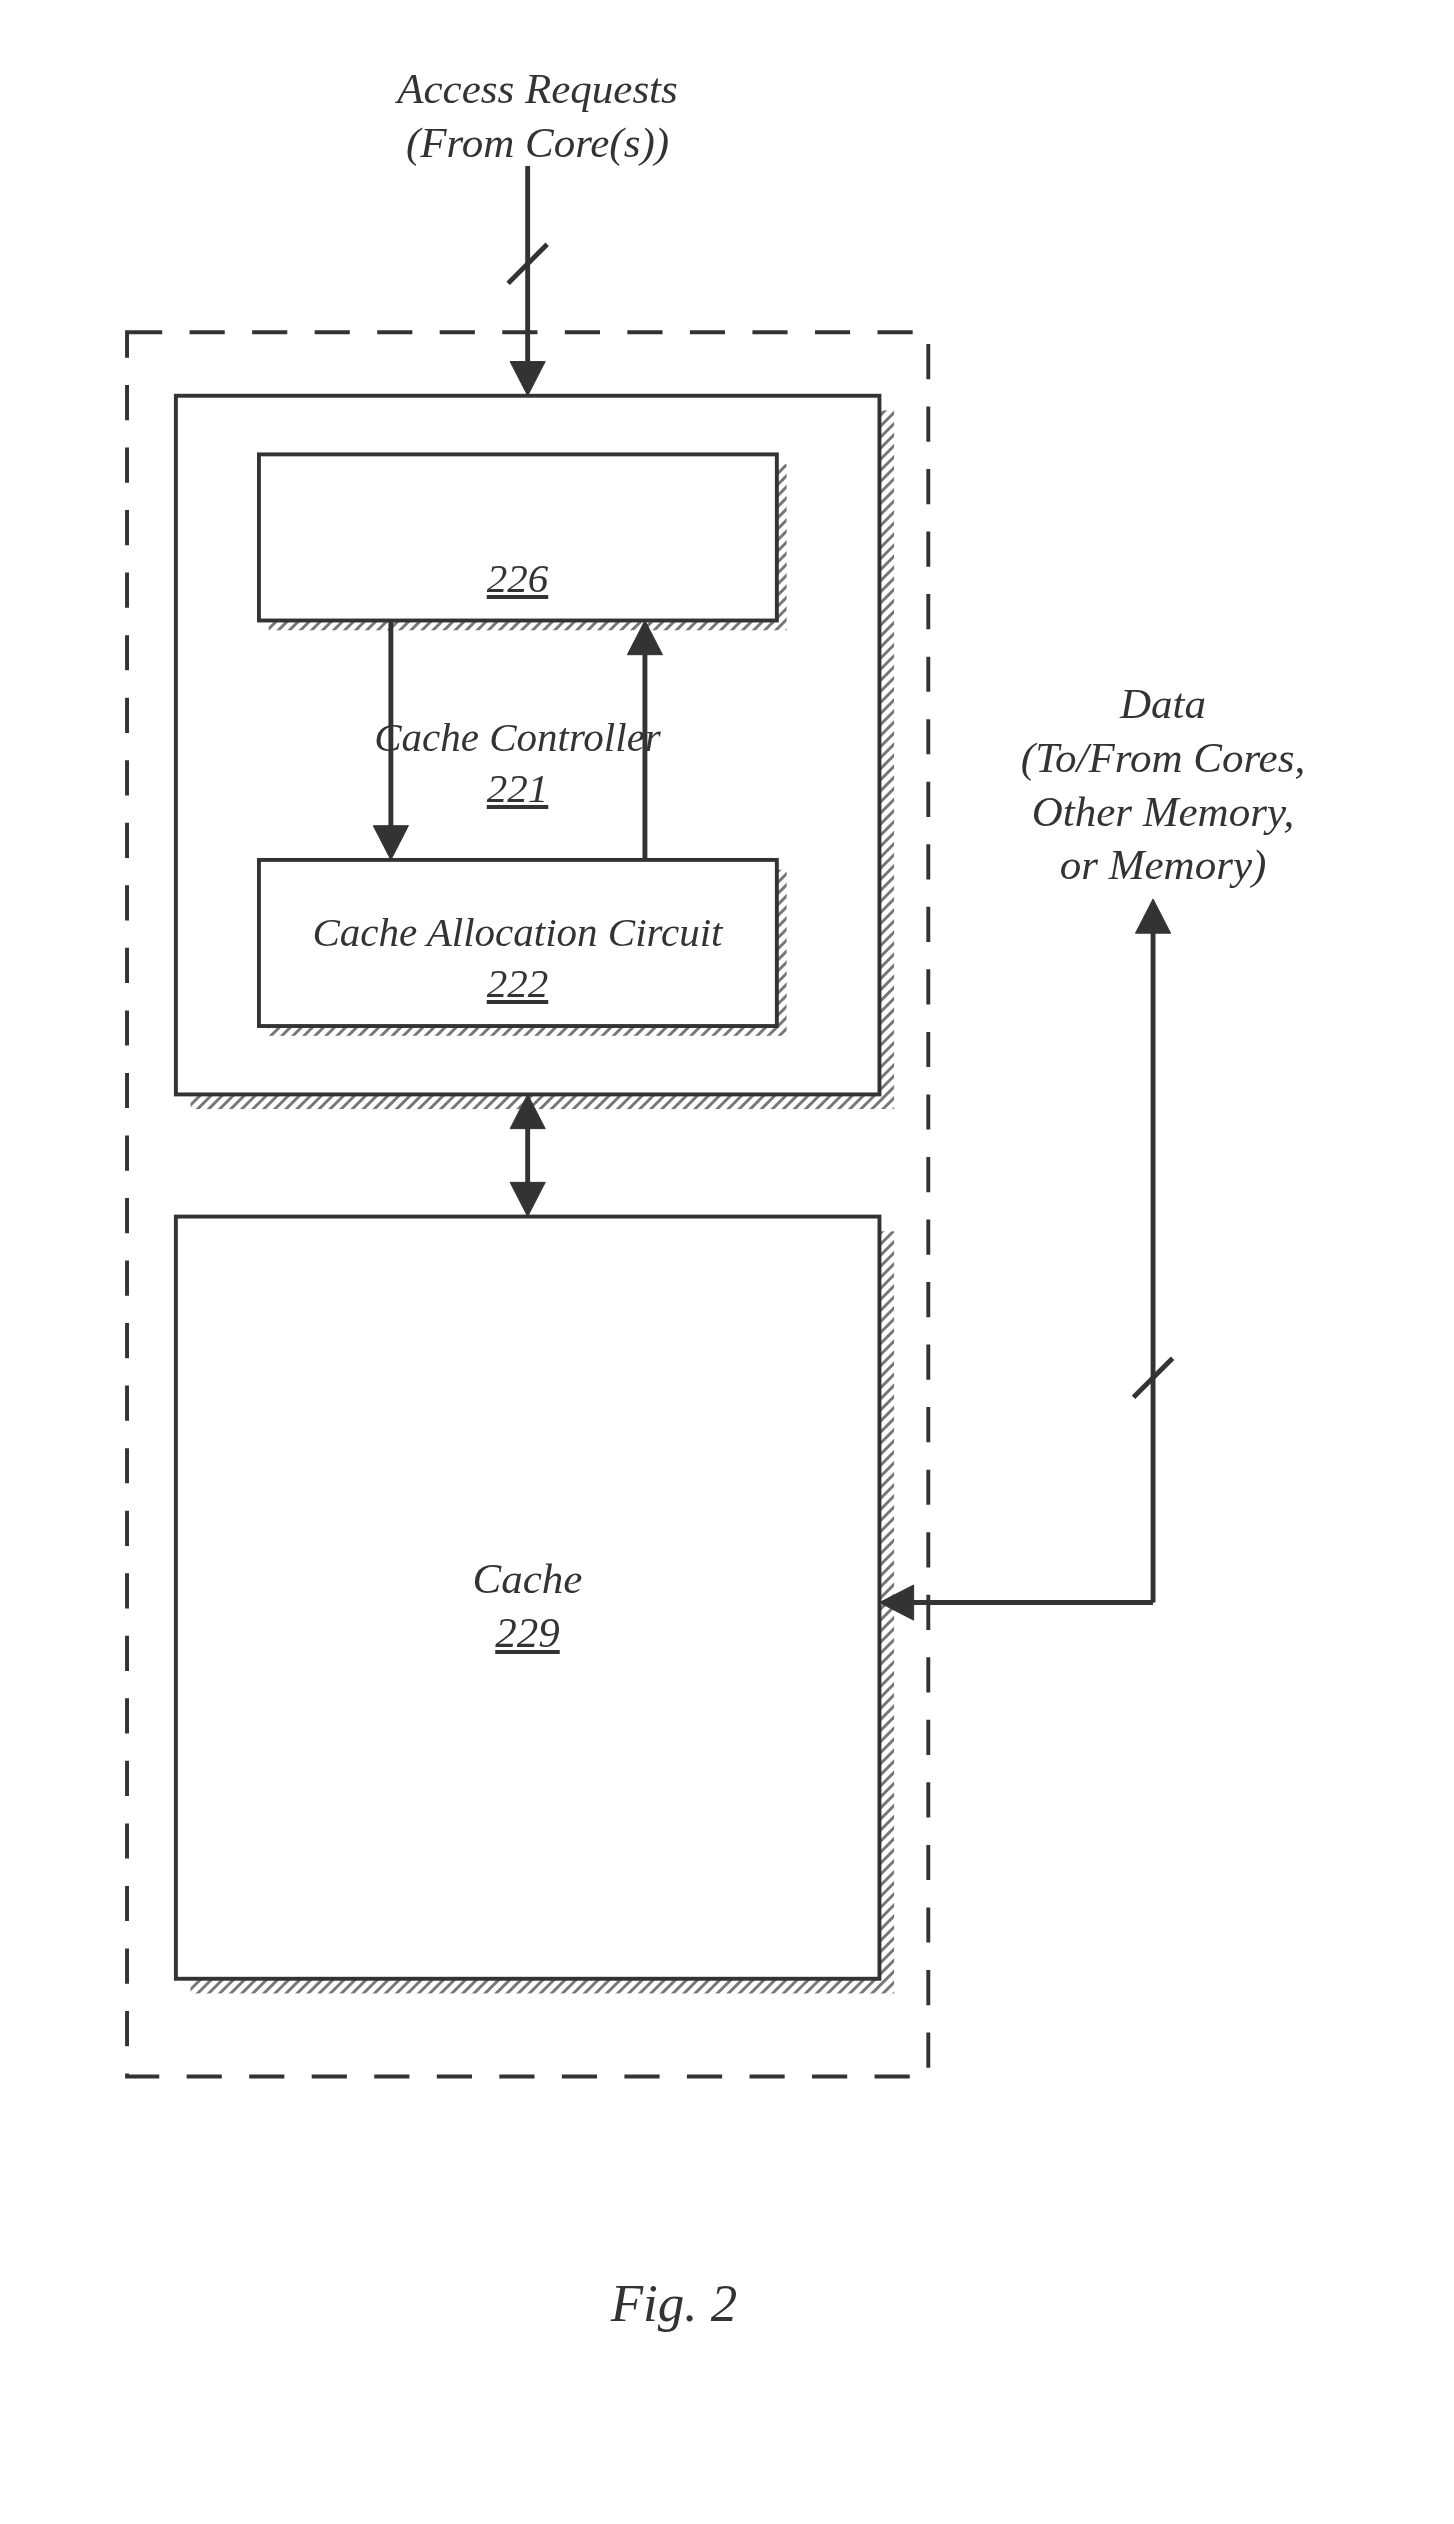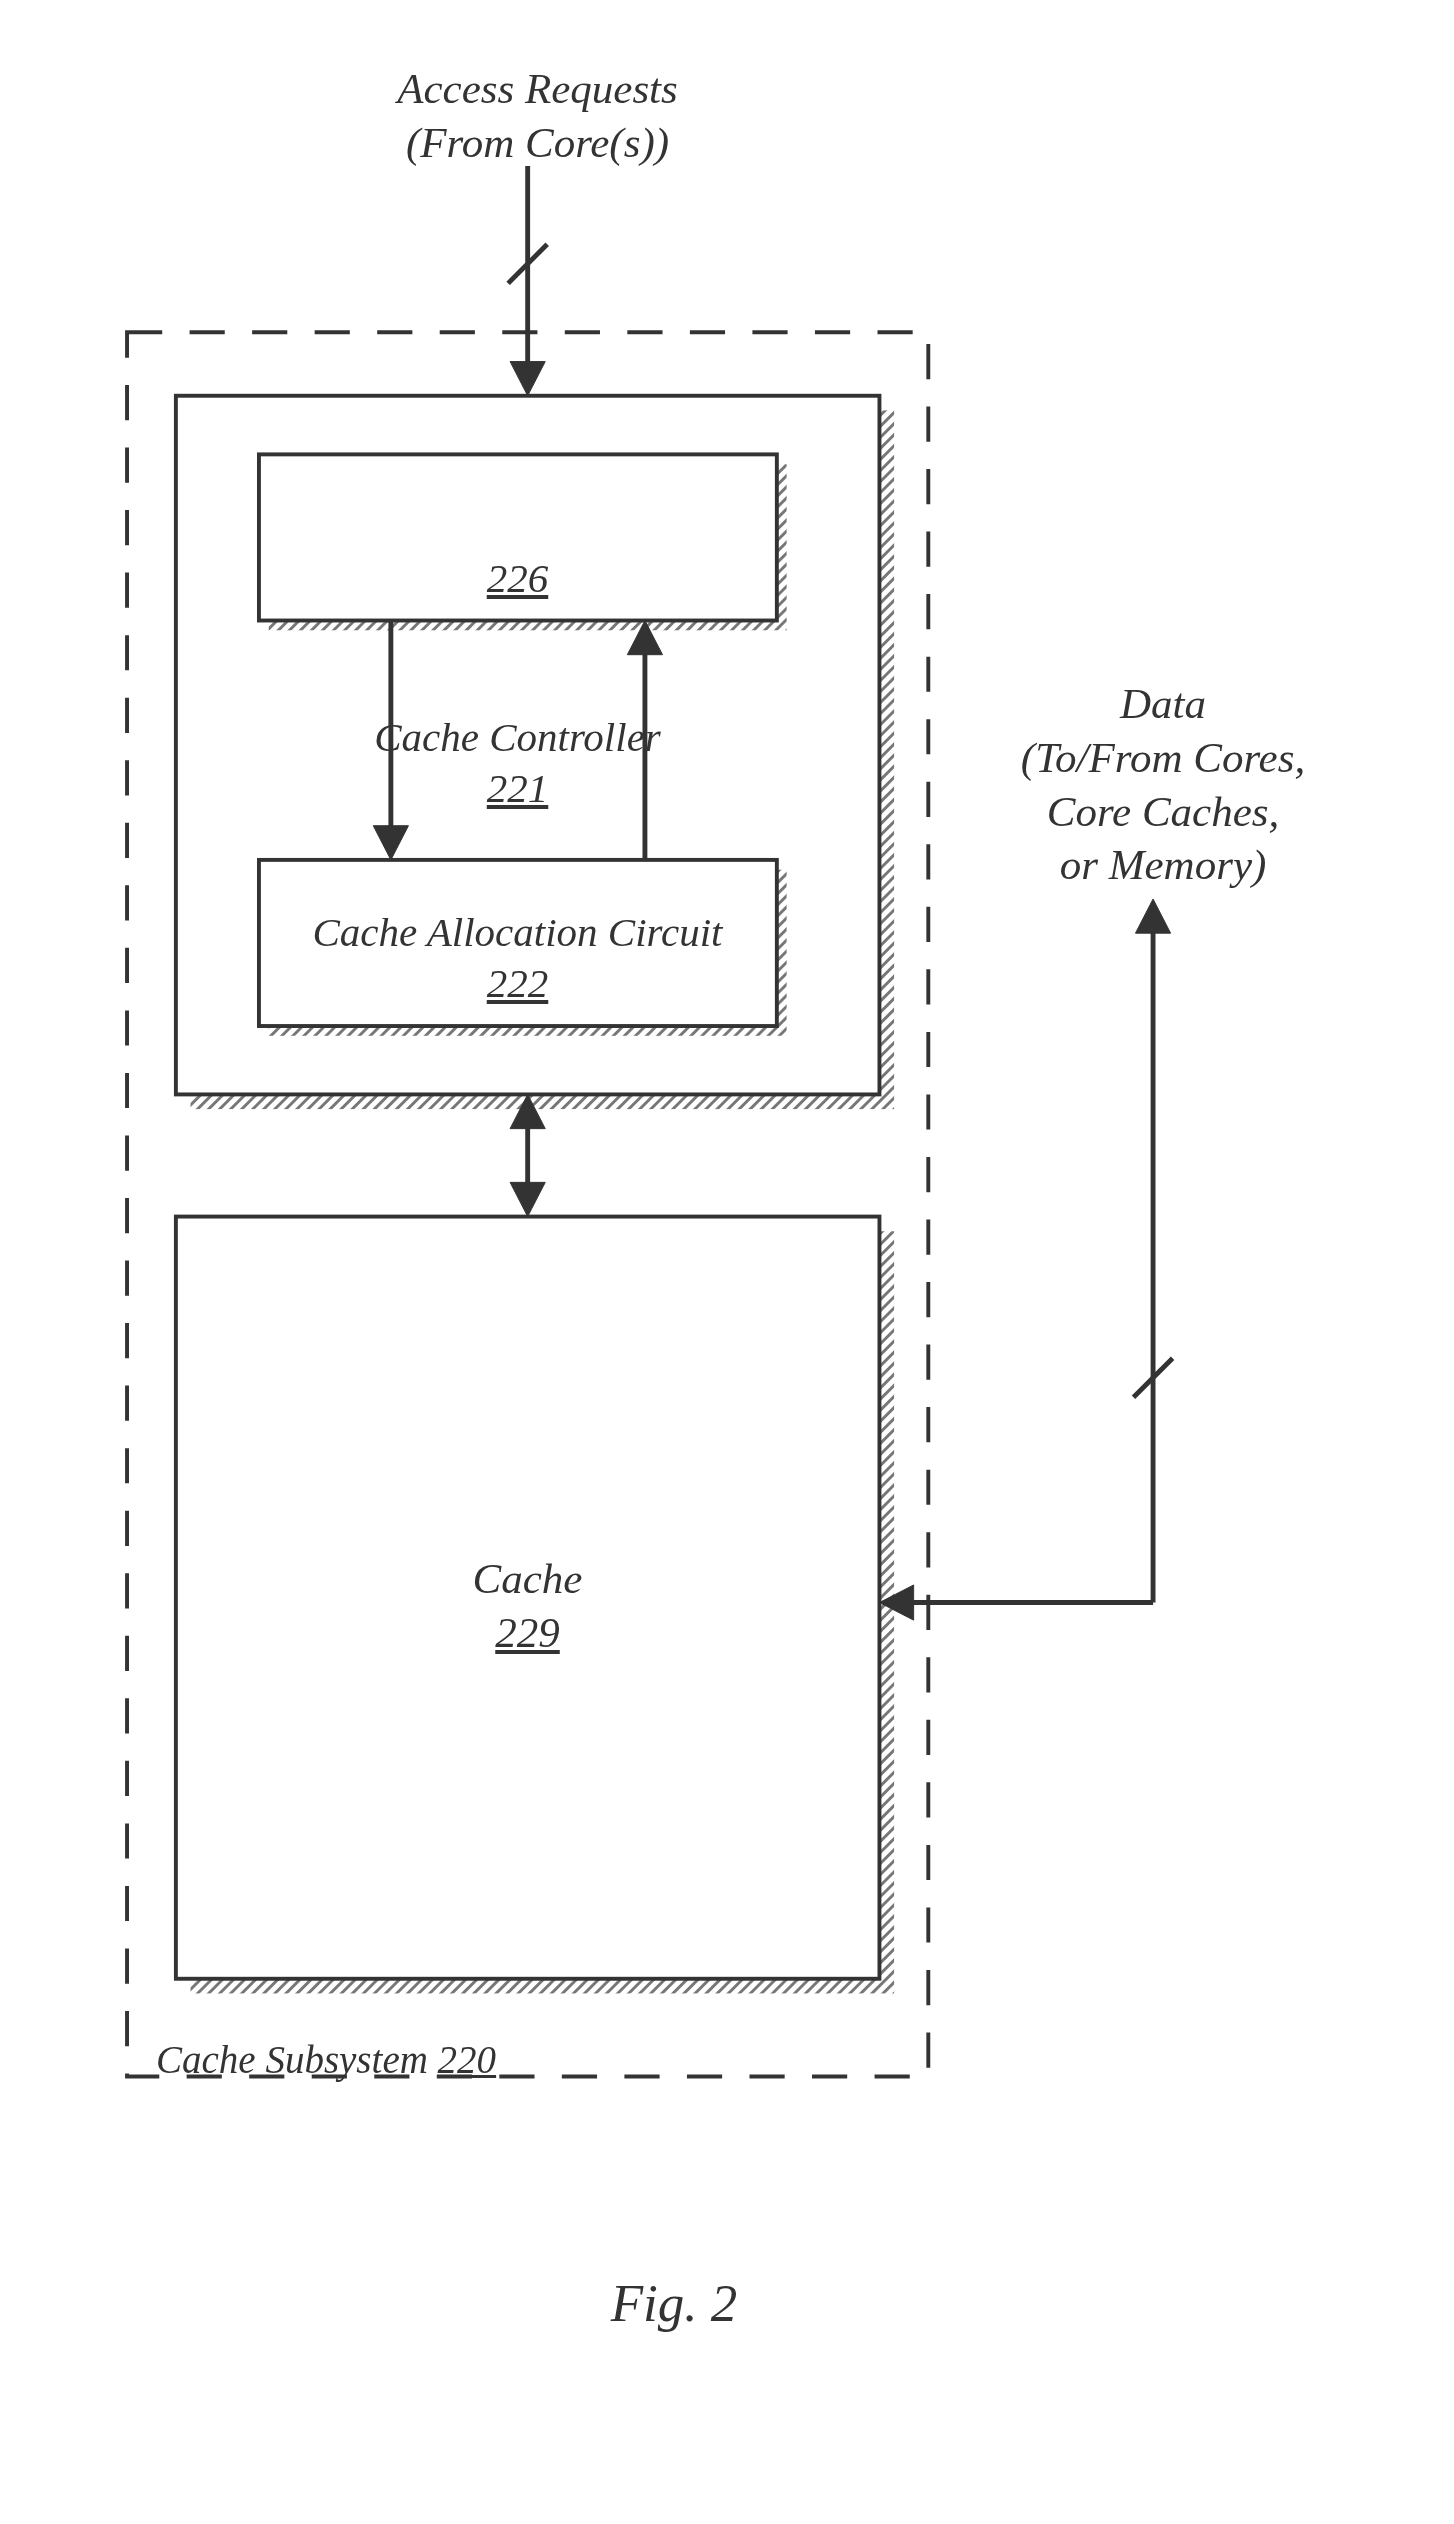--- a/index.html
+++ b/index.html
@@ -109,21 +109,21 @@
   </svg>
 
   <div class="label" style="left:342px; top:49px; width:391px; font-size:43px;">
     <span>Access Requests</span><br>
     <span>(From Core(s))</span>
   </div>
 
   <div class="label" style="left:997px; top:664px; width:332px; font-size:43px;">
     <span>Data</span><br>
     <span>(To/From Cores,</span><br>
-    <span>Core Caches,</span><br>
+    <span>Other Memory,</span><br>
     <span>or Memory)</span>
   </div>
 
   <div class="label" style="left:283px; top:489px; width:469px; font-size:41px;">
     <br>
     <span class="ref">226</span>
   </div>
 
   <div class="label" style="left:293px; top:699px; width:449px; font-size:41px;">
     <span>Cache Controller</span><br>
@@ -133,23 +133,19 @@
   <div class="label" style="left:283px; top:894px; width:469px; font-size:41px;">
     <span>Cache Allocation Circuit</span><br>
     <span class="ref">222</span>
   </div>
 
   <div class="label" style="left:371px; top:1539px; width:313px; font-size:43px;">
     <span>Cache</span><br>
     <span class="ref">229</span>
   </div>
 
-  <div class="label" style="left:156px; top:2023px; width:489px; font-size:39px; text-align:left;">
-    <span>Cache Subsystem</span>
-    <span class="ref">220</span>
-  </div>
 
   <div class="label" style="left:547px; top:2257px; width:254px; font-size:53px;">
     <span>Fig. 2</span>
   </div>
 
 </div>
 
 
 </body></html>

